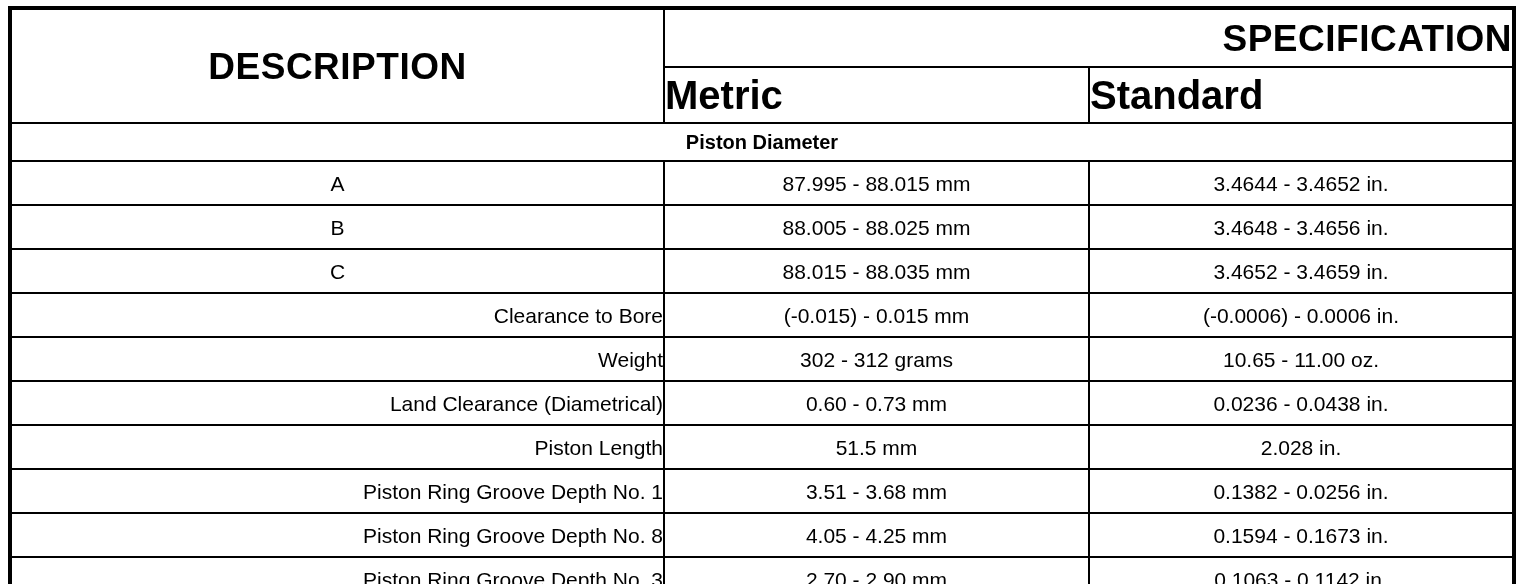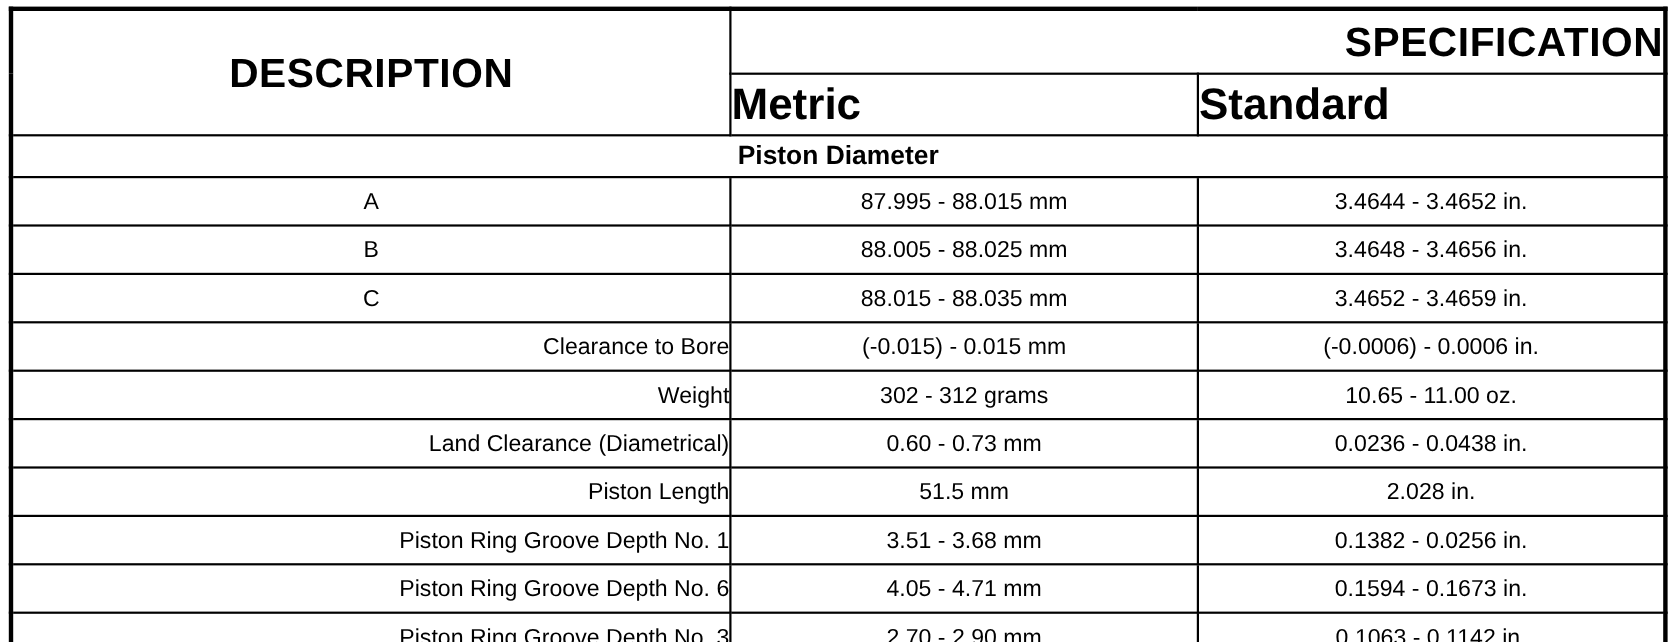--- a/index.html
+++ b/index.html
@@ -59,21 +59,21 @@
     letter-spacing: 0.5px;
   }
   .hdr-sub {
     font-size: 40px;
     font-weight: bold;
     text-align: left;
     height: 54px;
     line-height: 1.0;
   }
   .section-row td {
-    font-size: 24px;
+    font-size: 20px;
     font-weight: bold;
     text-align: center;
     height: 36px;
     line-height: 1.0;
   }
   .cell {
     font-size: 21px;
     height: 42px;
     line-height: 1.0;
     vertical-align: middle;
@@ -139,22 +139,22 @@
           <td class="cell cell-left">Piston Length</td>
           <td class="cell cell-center">51.5 mm</td>
           <td class="cell cell-center">2.028 in.</td>
         </tr>
         <tr>
           <td class="cell cell-left">Piston Ring Groove Depth No. 1</td>
           <td class="cell cell-center">3.51 - 3.68 mm</td>
           <td class="cell cell-center">0.1382 - 0.0256 in.</td>
         </tr>
         <tr>
-          <td class="cell cell-left">Piston Ring Groove Depth No. 6</td>
-          <td class="cell cell-center">4.05 - 4.71 mm</td>
+          <td class="cell cell-left">Piston Ring Groove Depth No. 8</td>
+          <td class="cell cell-center">4.05 - 4.25 mm</td>
           <td class="cell cell-center">0.1594 - 0.1673 in.</td>
         </tr>
         <tr>
           <td class="cell cell-left">Piston Ring Groove Depth No. 3</td>
           <td class="cell cell-center">2.70 - 2.90 mm</td>
           <td class="cell cell-center">0.1063 - 0.1142 in.</td>
         </tr>
       </tbody>
   </table>
 </div>

